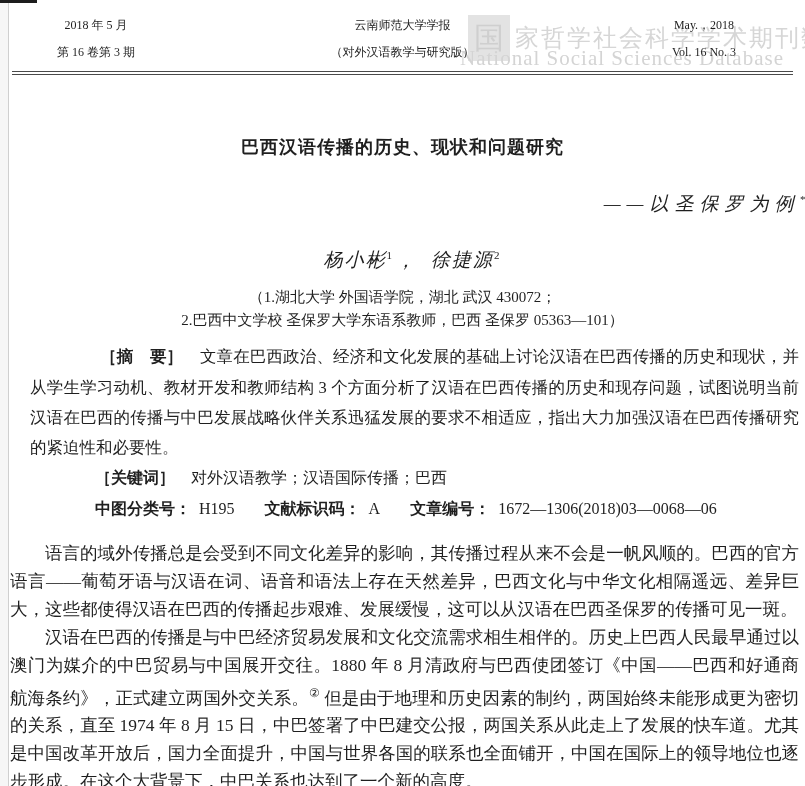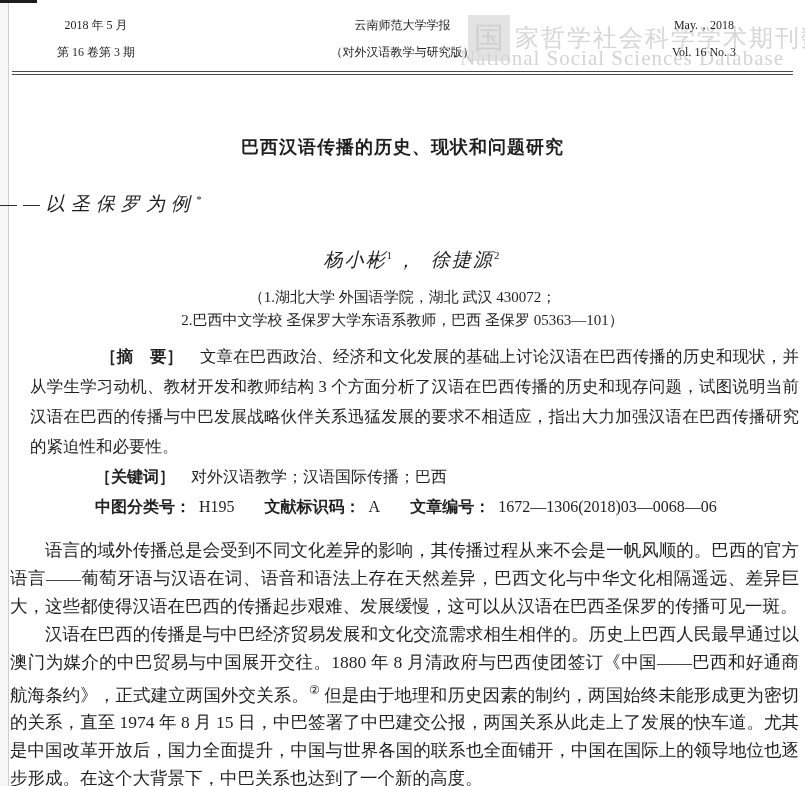--- a/index.html
+++ b/index.html
@@ -30,32 +30,32 @@
   .header { display:flex; align-items:flex-start; padding:12px 16px 0 6px; }
   .header .col { line-height:27px; font-size:12px; }
   .header .col-left  { width:180px; text-align:center; }
   .header .col-center{ flex:1; text-align:center; }
   .header .col-right { width:170px; text-align:center; }
   .double-rule { margin:5px 12px 0 12px; height:2px;
     border-top:1px solid #4a4a4a; border-bottom:1px solid #4a4a4a; }
   .title { margin-top:56px; text-align:center;
     font-family:"Liberation Sans","DejaVu Sans",sans-serif;
     font-weight:bold; font-size:18px; line-height:32px; letter-spacing:1px; }
-  .subtitle { margin-top:22px; text-align:left; font-style:italic;
+  .subtitle { margin-top:22px; text-align:right; font-style:italic;
     font-size:19px; line-height:28px; letter-spacing:6px; }
   .subtitle sup { font-size:11px; letter-spacing:0; }
   .authors { margin-top:24px; text-align:center; font-style:italic;
     font-size:19px; line-height:26px; letter-spacing:2px;padding-left:20px; }
   .authors sup { font-size:11px; font-style:normal; }
   .authors .sep { margin:0 14px 0 2px; }
   .affil { text-align:center; font-size:15px; line-height:23px; }
   .affil-first { margin-top:12px; }
   .abstract { margin:10px 6px 0 30px; font-size:16.5px; line-height:30px;
     text-align:justify; text-indent:70px; }
-  .label-hei { font-family:Liberation Serif, serif; font-weight:bold; }
+  .label-hei { font-family:Liberation Mono, monospace; font-weight:bold; }
   .meta-line { margin:0 6px 0 30px; padding-left:65px; font-size:16px; line-height:30px; }
   .clc-line .val { margin:8px 30px 0 8px; }
   .clc-line .val-last { margin-left:8px; }
   .body-para { margin:0 6px 0 10px; font-size:17.5px; line-height:28px;
     text-align:justify; text-indent:35px; }
   .body-first { margin-top:14px; }
   .body-para sup { font-size:12px; }
 </style>
 </head>
 <body>

